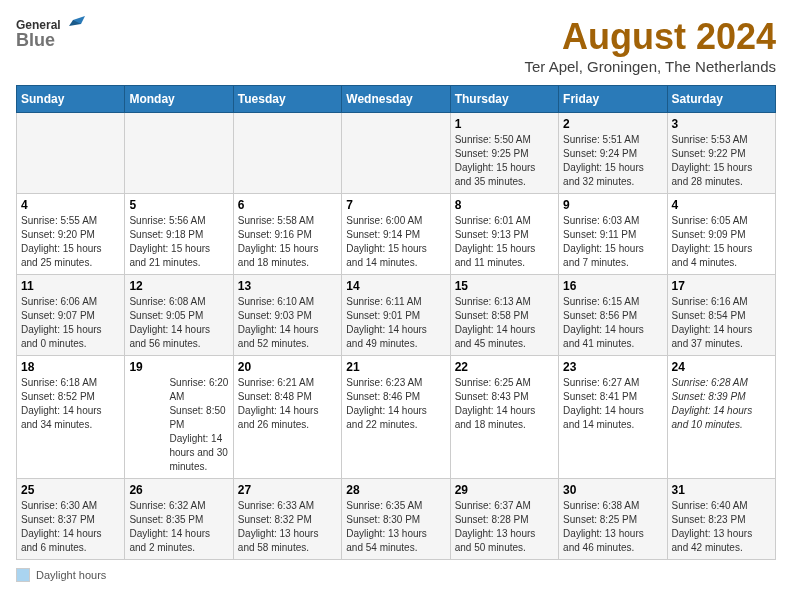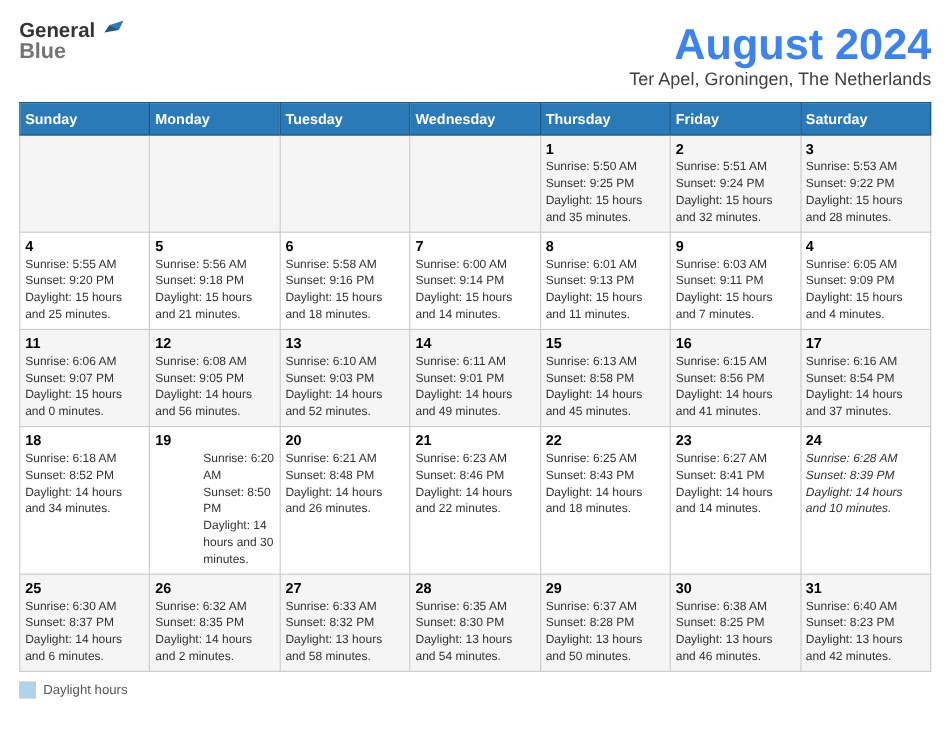--- a/index.html
+++ b/index.html
@@ -15,36 +15,36 @@
       justify-content: space-between;
       align-items: flex-start;
       margin-bottom: 10px;
     }
     .logo {
       display: flex;
       align-items: center;
       gap: 2px;
     }
     .logo-text-general {
-      font-size: 17px;
+      font-size: 12px;
       font-weight: bold;
       color: #333;
     }
     .logo-text-blue {
       font-size: 18px;
       font-weight: bold;
       color: #737373;
     }
     .title-area {
       text-align: right;
     }
     .main-title {
       font-size: 36px;
       font-weight: bold;
-      color: #3b82f6;
+      color: #a16207;
     }
     .subtitle {
       font-size: 15px;
       color: #404040;
     }
     table {
       width: 100%;
       border-collapse: collapse;
       font-size: 11px;
     }

